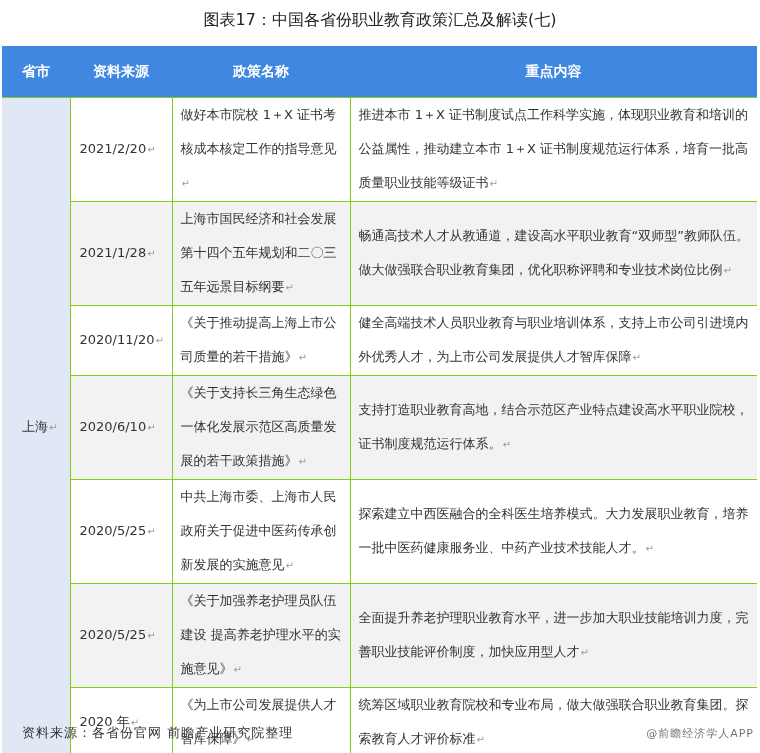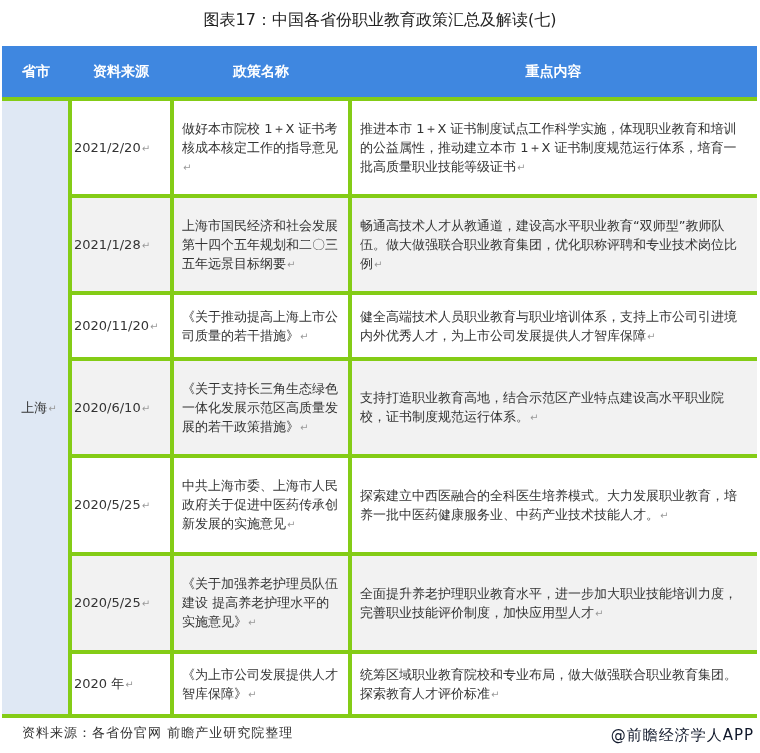--- a/index.html
+++ b/index.html
@@ -4,30 +4,30 @@
 <style>
   html, body { margin:0; padding:0; background:#ffffff; }
   body { width:760px; height:753px; position:relative; overflow:hidden;
          font-family:"DejaVu Sans", sans-serif; color:#333; }
   .title { position:absolute; top:10px; left:0; width:760px; text-align:center;
            font-size:16px; font-weight:normal; color:#222; letter-spacing:0px; }
   table { position:absolute; top:46px; left:2px; width:755px;
           border-collapse:collapse; table-layout:fixed; }
   th { background:#3f87e0; color:#ffffff; font-size:14px; font-weight:bold;
        height:51px; padding:0; text-align:center; border:none; }
-  td { border:4px solid #84cc16; font-size:13px; color:#333; padding:0 8px;
-       vertical-align:middle; line-height:19px; }
+  td { border:1px solid #84cc16; font-size:13px; color:#333; padding:0 8px;
+       vertical-align:middle; line-height:34px; }
   td.prov { background:#dfe8f4; text-align:center; padding-left:16px; border-left:none; }
-  td.date { text-align:left; padding-left:2px; }
+  td.date { text-align:left; padding-left:9px; }
   tr.alt td.date, tr.alt td.name, tr.alt td.content { background:#f2f2f2; }
   tr.wht td.date, tr.wht td.name, tr.wht td.content { background:#ffffff; }
   td.content { border-right:none; }
   .mark { color:#999; font-size:10px; margin-left:1px; }
   .source { position:absolute; left:8px; top:724px; font-size:13px; color:#333; letter-spacing:1px;margin-left:14px; }
-  .credit { position:absolute; right:6px; top:726px; font-size:15px; color:#0f172a; letter-spacing:1px; }
+  .credit { position:absolute; right:6px; top:726px; font-size:11px; color:#737373; letter-spacing:1px; }
 </style>
 </head>
 <body>
 
 <div class="title">图表17：中国各省份职业教育政策汇总及解读(七)</div>
 
 <table>
   <colgroup>
     <col style="width:68px">
     <col style="width:102px">

